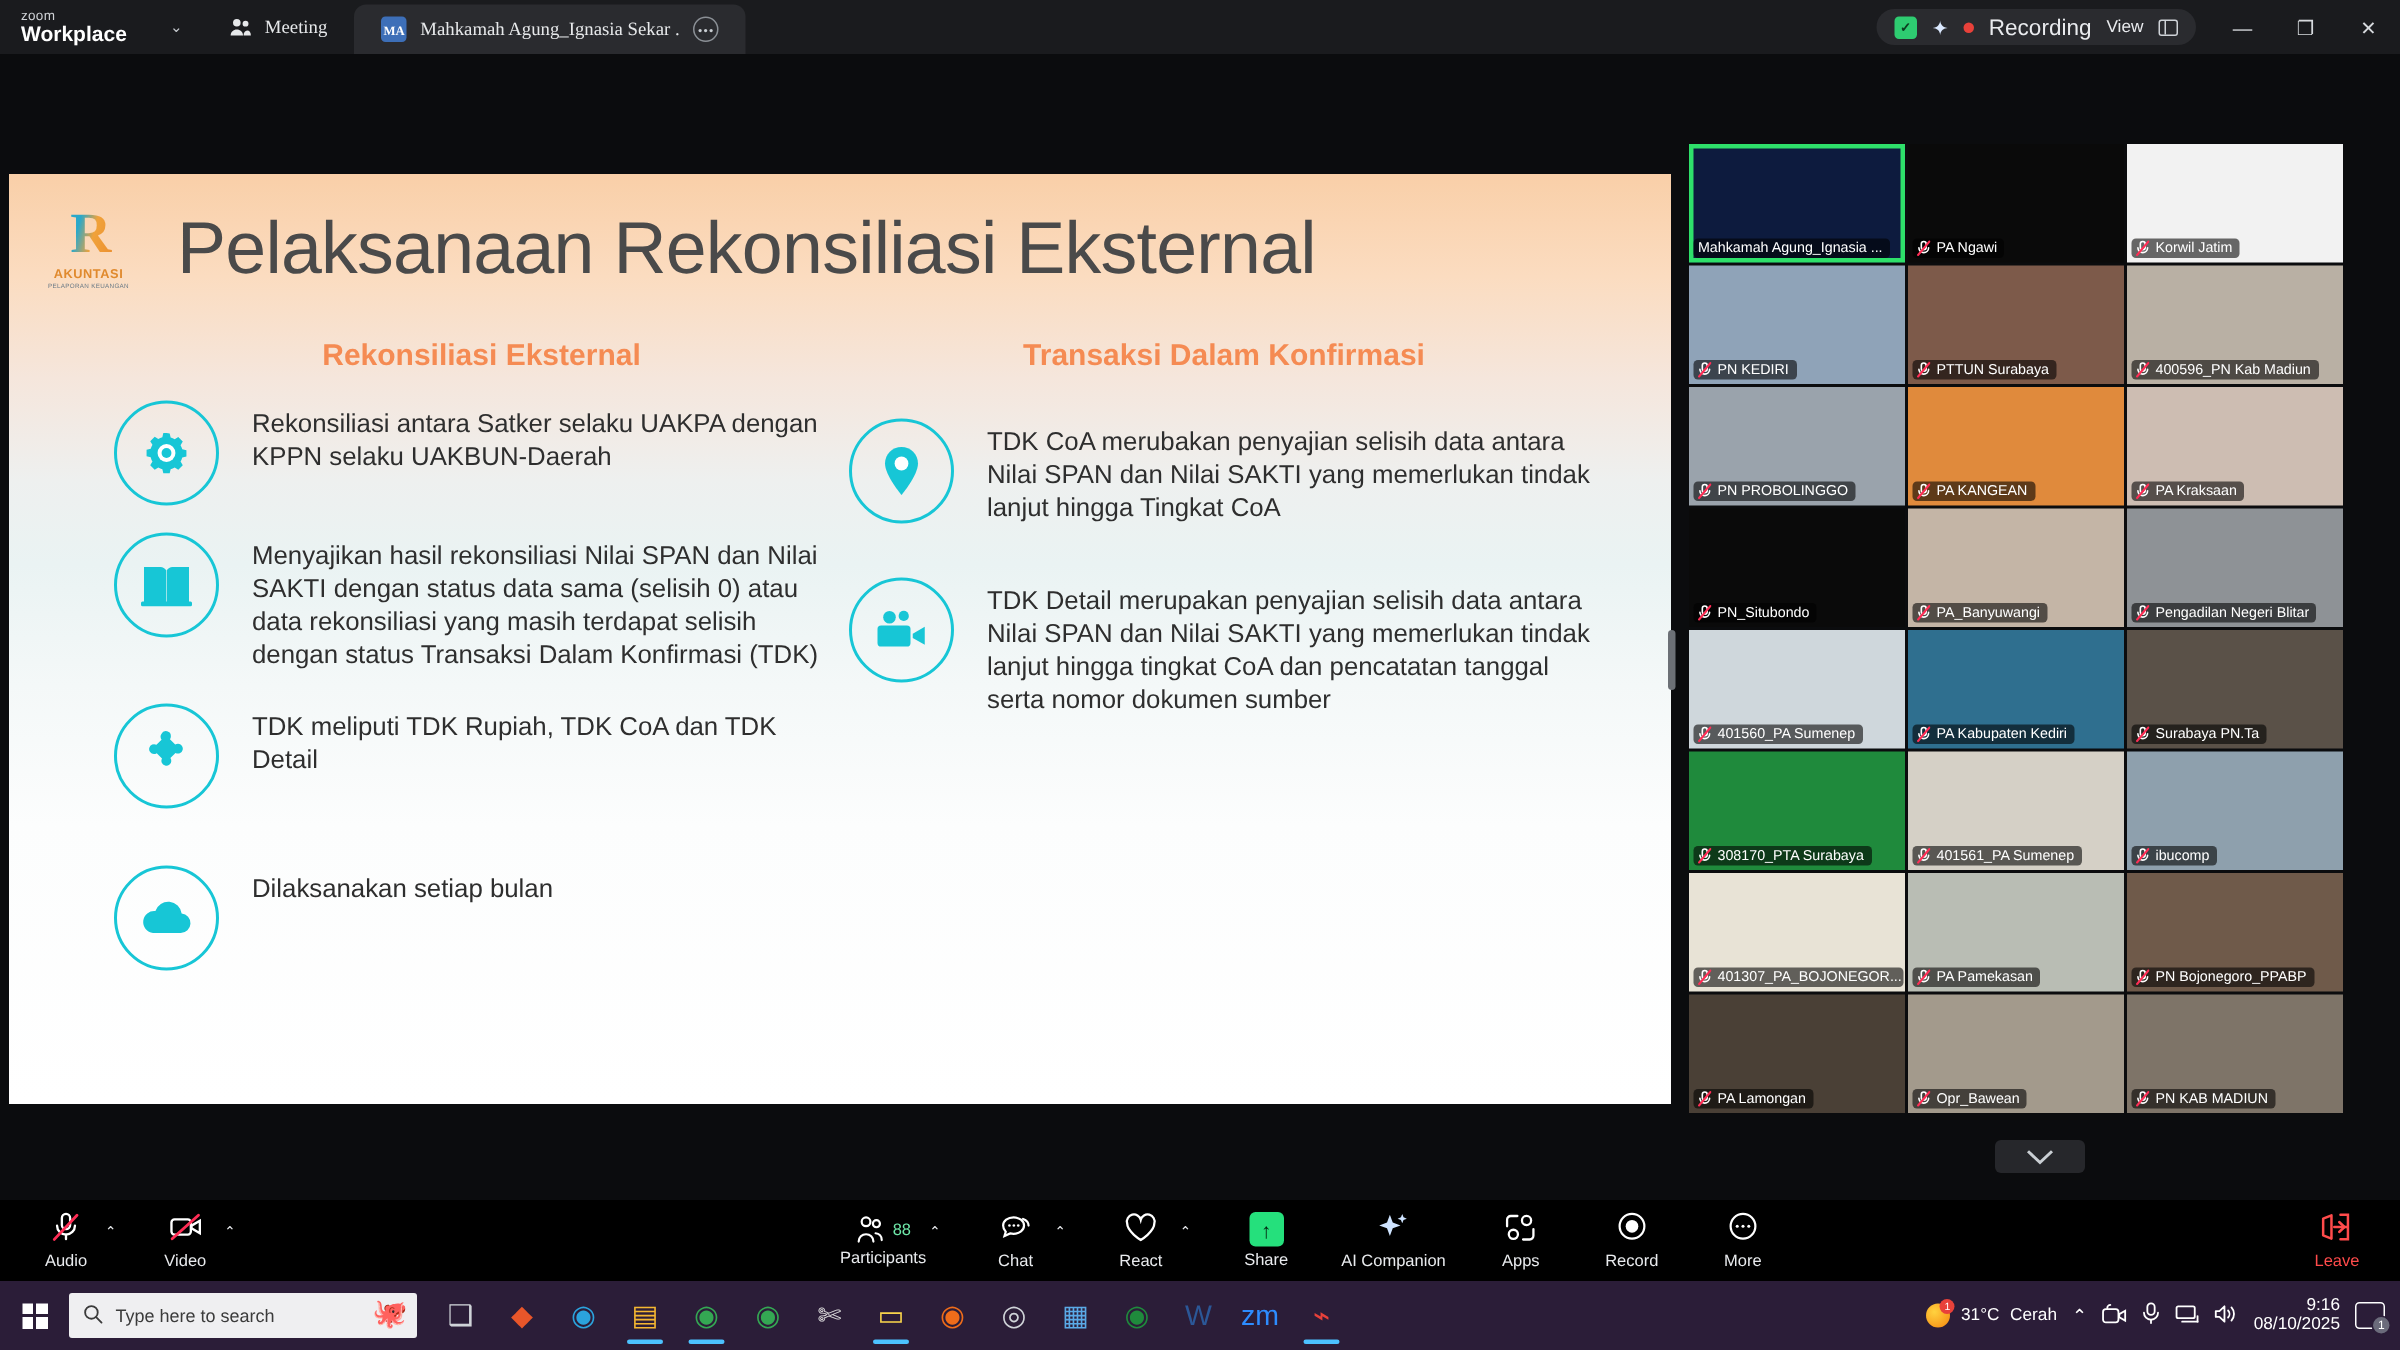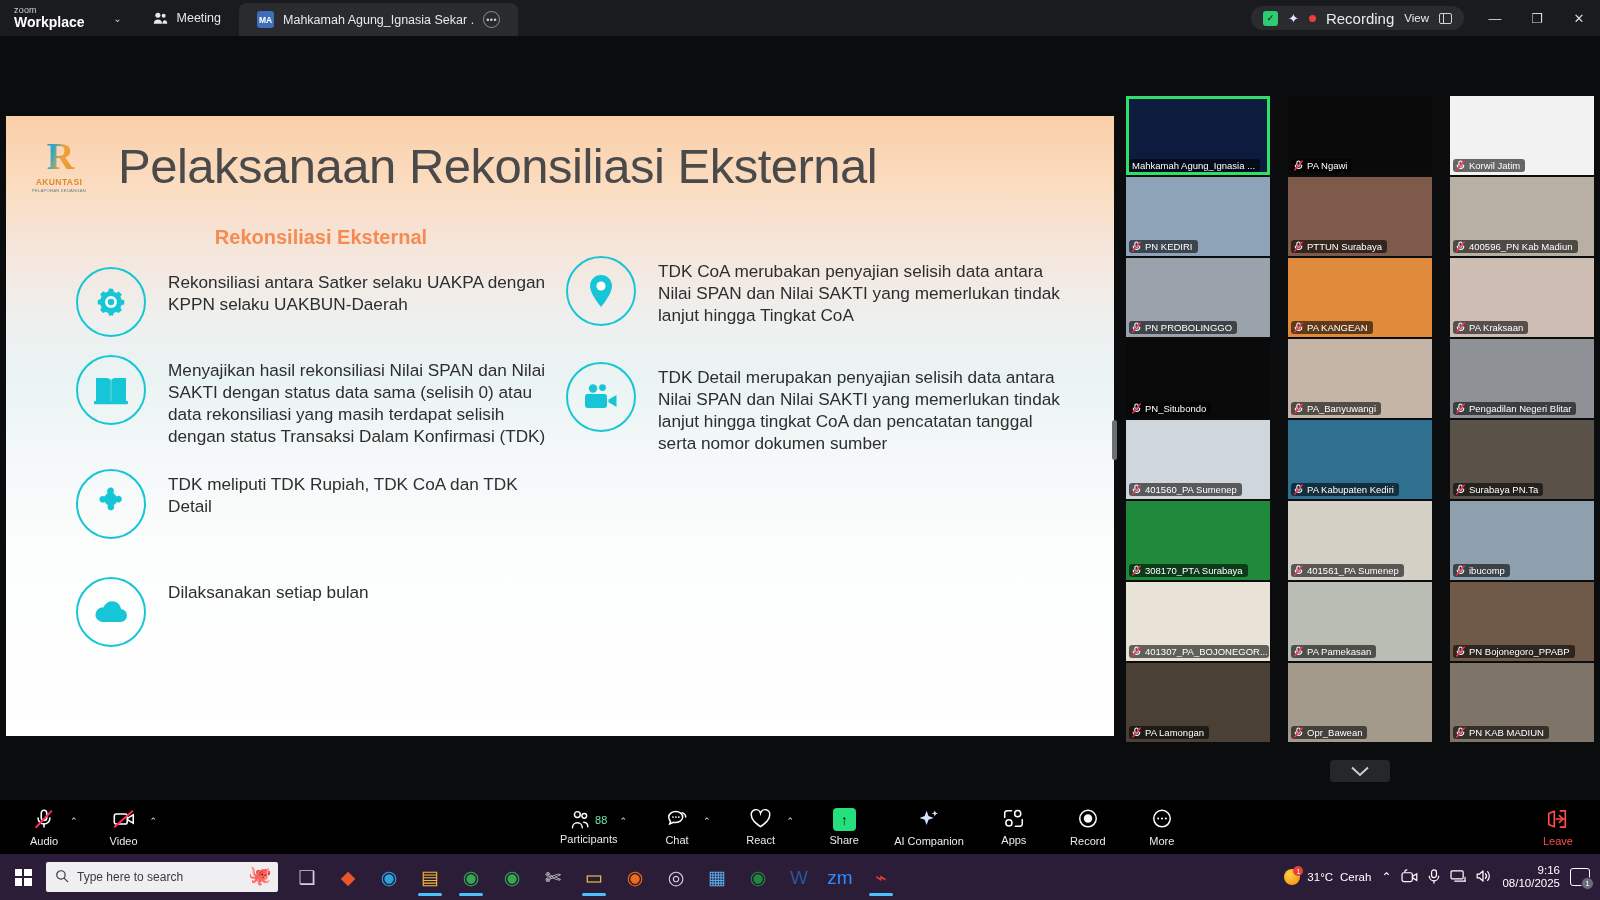--- a/index.html
+++ b/index.html
@@ -24,21 +24,21 @@
   .tb-brand .zlogo { line-height: 1.05; }
   .tb-brand .zlogo .z1 { font-size: 9px; color: #cfd2d6; letter-spacing: .2px; display:block; }
   .tb-brand .zlogo .z2 { font-size: 14px; font-weight: bold; color: #fff; display:block; }
   .chev-sm {
     width: 14px; height: 14px; color: #c8ccd1; font-size: 10px;
     display: flex; align-items: center; justify-content: center;
     margin-left: 18px;
   }
   .tb-tab {
     display: flex; align-items: center; gap: 9px; padding: 0 18px;
-    color: #e6e8ea; font-size: 12.5px; height: 36px;
+    color: #e6e8ea; font-size: 12.5px; height: 36px; font-family: Liberation Serif, serif;
   }
   .tb-tab.active {
     background: #2a2b2f; border-radius: 8px 8px 0 0; margin-top: 3px; height: 33px;
   }
   .tab-avatar {
     width: 17px; height: 17px; border-radius: 3px; background: #3d6fb8;
     color: #fff; font-size: 8.5px; font-weight: bold;
     display: flex; align-items: center; justify-content: center; text-align: right;
   }
   .tab-more {
@@ -122,21 +122,21 @@
   }
 
   
   .gallery {
     position: absolute; left: 1120px; top: 36px; width: 480px; height: 764px;
     background: #0b0c0e;
   }
   .tile-grid {
     position: absolute; left: 6px; top: 60px; width: 470px;
   }
-  .trow { display: flex; gap: 18px; margin-bottom: 2px; }
+  .trow { display: flex; gap: 2px; margin-bottom: 2px; }
   .tile {
     position: relative; width: 144px; height: 79px; background: #1c1d20;
     overflow: hidden;
   }
   .tile.speaking { outline: 3px solid #2ee06a; outline-offset: -3px; }
   .tile .nm {
     position: absolute; left: 3px; bottom: 3px; max-width: 140px;
     display: flex; align-items: center; gap: 4px;
     background: rgba(0,0,0,.58); border-radius: 3px; padding: 1px 5px 1px 3px;
     color: #fff; font-size: 9.5px; white-space: nowrap; overflow: hidden;
@@ -330,20 +330,21 @@
           <div class="ico-circle">
             <svg width="36" height="24" viewBox="0 0 36 24" fill="#17c6d6">
               <path d="M9 22h18.5a6.5 6.5 0 00.6-12.97A9 9 0 0010.6 7.4 6.9 6.9 0 009 22z"></path>
             </svg>
           </div>
           <div class="bullet-text">Dilaksanakan setiap bulan</div>
         </div>
       </div>
 
       <div class="col col-r">
+        <div class="col-head">Transaksi Dalam Konfirmasi</div>
 
 
         <div class="bullet" style="margin-top:30px">
           <div class="ico-circle">
             <svg width="26" height="34" viewBox="0 0 26 34" fill="#17c6d6">
               <path d="M13 1C6.9 1 2 5.9 2 12c0 8 11 21 11 21s11-13 11-21C24 5.9 19.1 1 13 1z"></path>
               <circle cx="13" cy="12" r="4.6" fill="#fff"></circle>
             </svg>
           </div>
           <div class="bullet-text">TDK CoA merubakan penyajian selisih data antara Nilai SPAN dan Nilai SAKTI yang memerlukan tindak lanjut hingga Tingkat CoA</div>

